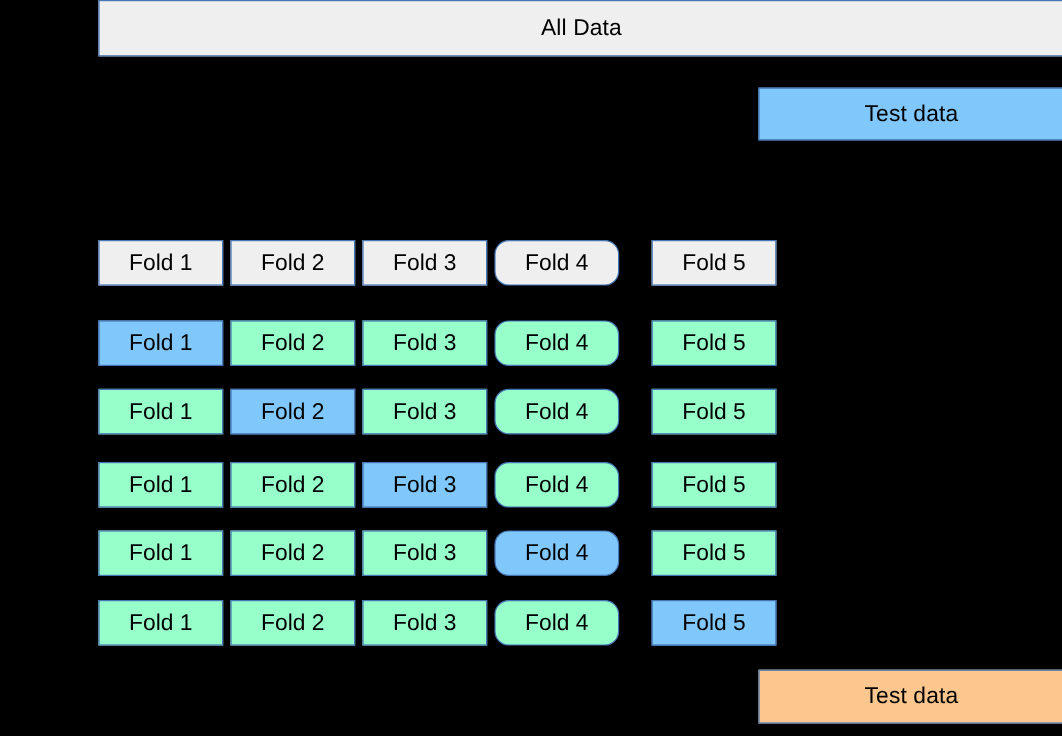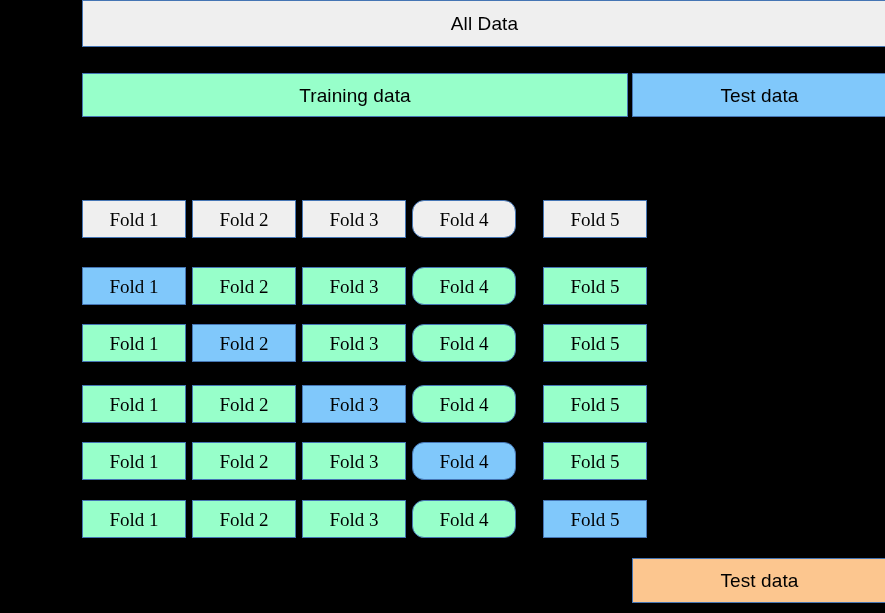--- a/index.html
+++ b/index.html
@@ -65,21 +65,20 @@
     height: 45px;
     background: #fcc68f;
   }
 
   
   .fold-row {
     position: absolute;
     left: 82px;
     width: 546px;
     height: 38px;
-    font-family: Liberation Serif, serif;
   }
   .fold-cell {
     position: absolute;
     top: 0;
     width: 104px;
     height: 38px;
     box-sizing: border-box;
     border: 1px solid #4575b4;
     display: flex;
     align-items: center;
@@ -99,21 +98,20 @@
   .swatch-train   { background: #97ffca; }
   .swatch-val     { background: #80c8fb; }
 </style>
 </head>
 <body>
 
 <div class="stage">
 
   <div class="box" id="all-data-box">All Data</div>
 
-  <div class="box" id="training-data-box">Training data</div>
 
   <div class="box" id="test-data-box-top">Test data</div>
 
   <div class="fold-row" id="fold-header-row" style="top:200px;">
     <div class="fold-cell c0 swatch-neutral">Fold 1</div>
     <div class="fold-cell c1 swatch-neutral">Fold 2</div>
     <div class="fold-cell c2 swatch-neutral">Fold 3</div>
     <div class="fold-cell c3 swatch-neutral">Fold 4</div>
     <div class="fold-cell c4 swatch-neutral">Fold 5</div>
   </div>

